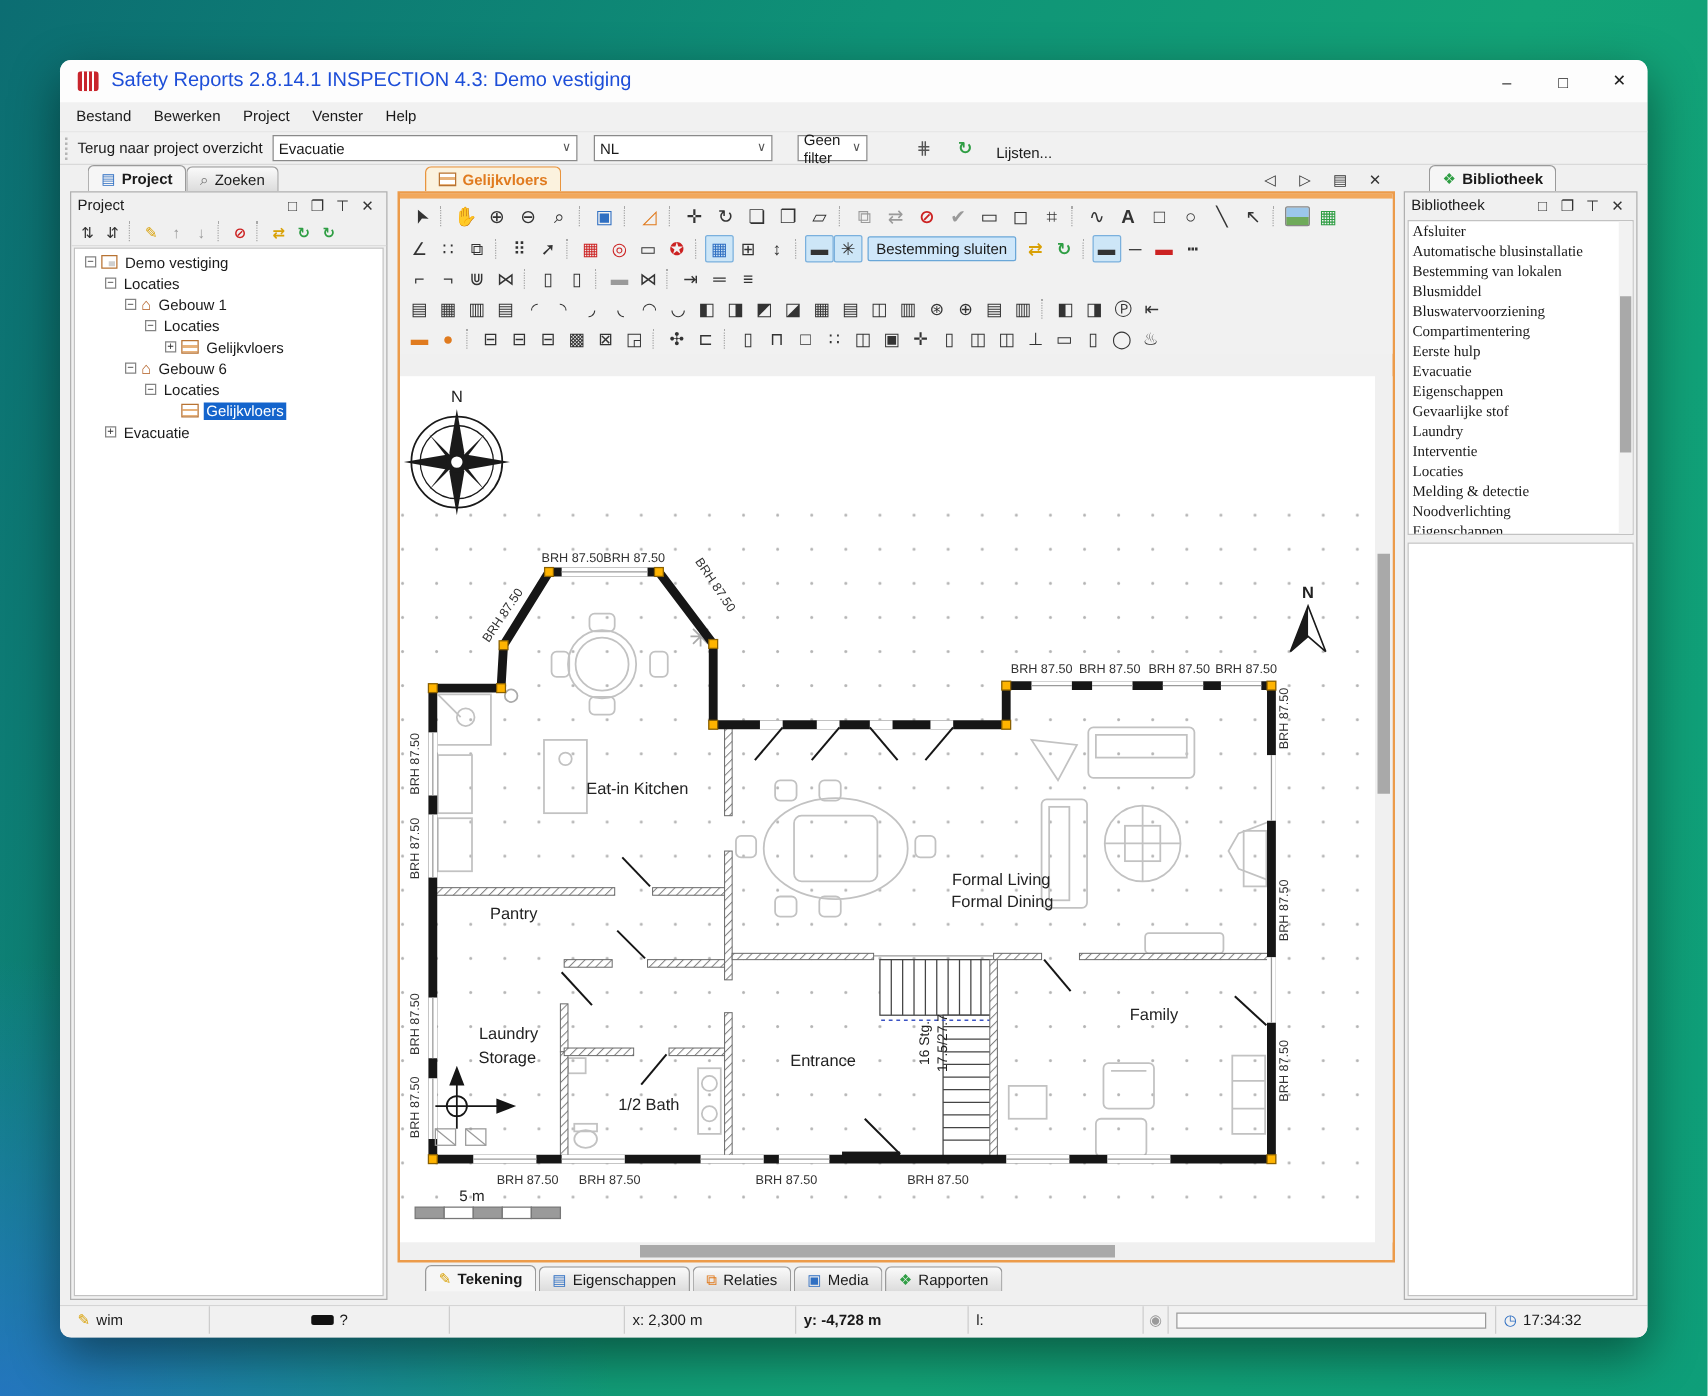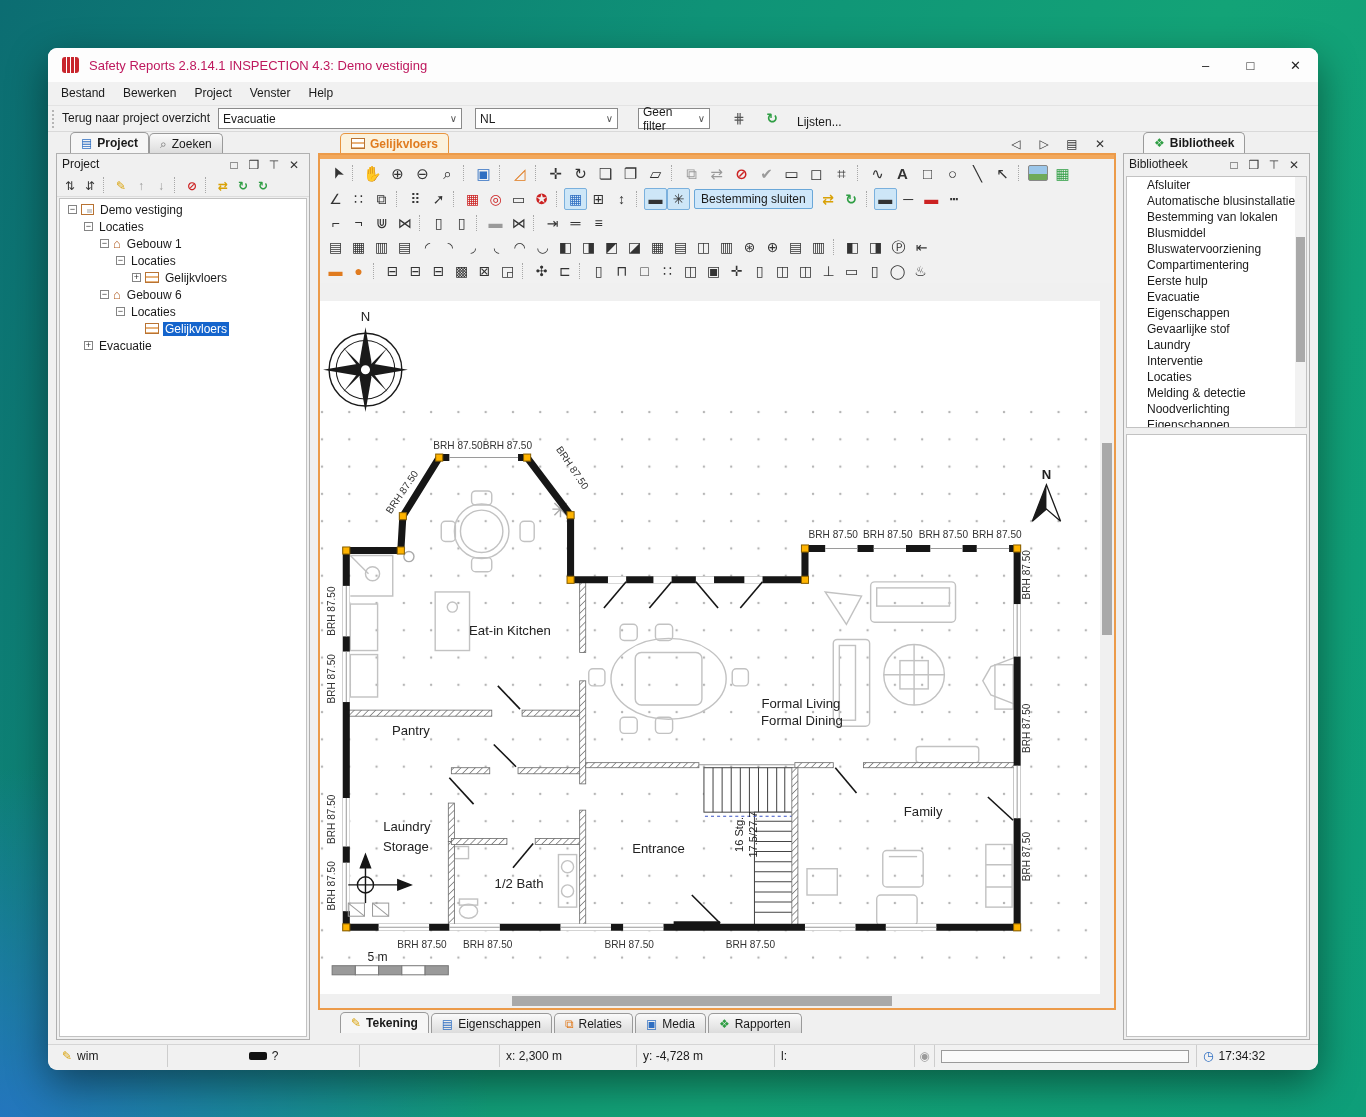--- a/index.html
+++ b/index.html
@@ -10,21 +10,21 @@
       radial-gradient(700px 500px at 0% 100%, rgba(43,111,214,.75), rgba(43,111,214,0) 70%),
       linear-gradient(115deg,#0c6d72 0%, #0f9377 38%, #13a377 65%, #0e9e79 100%); }
   .window { position:absolute; left:48px; top:48px; width:1270px; height:1022px;
     background:#f0f0f0; border-radius:9px; box-shadow:0 14px 40px rgba(0,0,0,.45);
     overflow:hidden; }
   
   .titlebar { position:absolute; left:0; top:0; right:0; height:34px; background:#fdfdfd;
     display:flex; align-items:center; }
   .app-icon { width:17px; height:16px; margin-left:14px; background:#c8252c; border-radius:3px;
     background-image:linear-gradient(90deg,transparent 0 4px,#fff 4px 5px,transparent 5px 8px,#fff 8px 9px,transparent 9px 12px,#fff 12px 13px,transparent 13px); }
-  .title-text { margin-left:10px; font-size:13px; color:#be185d; }
+  .title-text { margin-left:10px; font-size:16px; color:#1d4ed8; }
   .win-controls { margin-left:auto; display:flex; height:100%; }
   .win-btn { width:45px; height:100%; display:flex; align-items:center; justify-content:center;
     font-size:13px; color:#222; }
   
   .menubar { position:absolute; left:0; top:34px; right:0; height:24px; background:#f1f1f1;
     display:flex; align-items:center; padding-left:4px; border-bottom:1px solid #e3e3e3; }
   .menu-item { padding:0 9px; line-height:23px; }
   
   .apptoolbar { position:absolute; left:0; top:58px; right:0; height:26px; background:#f1f1f1;
     border-bottom:1px solid #d9d9d9; }
@@ -86,21 +86,21 @@
   .vthumb { position:absolute; left:2px; width:10px; background:#a9a9a9; }
   .hscroll { position:absolute; left:0; right:14px; bottom:0; height:14px; background:#f0f0f0; }
   .hthumb { position:absolute; top:2px; height:10px; background:#a9a9a9; }
   .nav-icons { position:absolute; right:6px; top:2px; display:flex; gap:8px; }
   .nav-icons span { font-size:12px; color:#333; }
   
   .bottom-tabs { position:absolute; display:flex; gap:2px; align-items:flex-end; }
   
   .lib-list { position:absolute; left:2px; right:2px; top:22px; height:252px; background:#fff;
     border:1px solid #c2c2c2; overflow:hidden; position:absolute; }
-  .lib-row { height:16px; line-height:16px; padding-left:20px; white-space:nowrap; }
+  .lib-row { height:16px; line-height:16px; padding-left:3px; white-space:nowrap;font-family:Liberation Serif, serif; }
   .lib-scroll { position:absolute; right:0; top:0; bottom:0; width:11px; background:#f2f2f2; }
   .lib-thumb { position:absolute; left:1px; width:9px; top:60px; height:125px; background:#a9a9a9; }
   .lib-empty { position:absolute; left:2px; right:2px; top:280px; bottom:2px; background:#fff;
     border:1px solid #c2c2c2; }
   
   .statusbar { position:absolute; left:0; right:0; bottom:0; height:26px; background:#f1f1f1;
     border-top:1px solid #d5d5d5; border-radius:0 0 9px 9px; }
   .sseg { position:absolute; top:0; height:22px; display:flex; align-items:center; gap:5px;
     border-right:1px solid #cdcdcd; padding:0 6px; }
   .swatch { width:18px; height:8px; background:#111; border-radius:2px; }
@@ -137,21 +137,21 @@
     <span class="grip"></span>
     <span class="back-label">Terug naar project overzicht</span>
     <div class="combo" style="left:170px;width:244px;">
       <span>Evacuatie</span>
       <span class="chev">∨</span>
     </div>
     <div class="combo" style="left:427px;width:143px;">
       <span>NL</span>
       <span class="chev">∨</span>
     </div>
-    <div class="combo" style="left:590px;width:72px;justify-content:flex-end;">
+    <div class="combo" style="left:590px;width:56px;justify-content:flex-end;">
       <span>Geen filter</span>
       <span class="chev">∨</span>
     </div>
     <span class="tb-ico" style="left:680px;color:#555;">⋕</span>
     <span class="tb-ico green bold" style="left:713px;">↻</span>
     <span class="lists-label">Lijsten...</span>
   </div>
 
   <div class="workspace">
 
@@ -726,21 +726,21 @@
       <span>wim</span>
     </div>
     <div class="sseg" style="left:120px;width:192px;justify-content:center;">
       <span class="swatch"></span>
       <span>?</span>
     </div>
     <div class="sseg" style="left:312px;width:140px;"></div>
     <div class="sseg" style="left:452px;width:137px;">
       <span>x: 2,300 m</span>
     </div>
-    <div class="sseg" style="left:589px;width:138px;">
+    <div class="sseg" style="left:589px;width:138px;font-weight:bold;">
       <span>y: -4,728 m</span>
     </div>
     <div class="sseg" style="left:727px;width:140px;">
       <span>l:</span>
     </div>
     <div class="sseg" style="left:867px;width:20px;justify-content:center;padding:0;">
       <span class="gray">◉</span>
     </div>
     <div class="sseg" style="left:887px;width:262px;">
       <div class="progress"></div>

